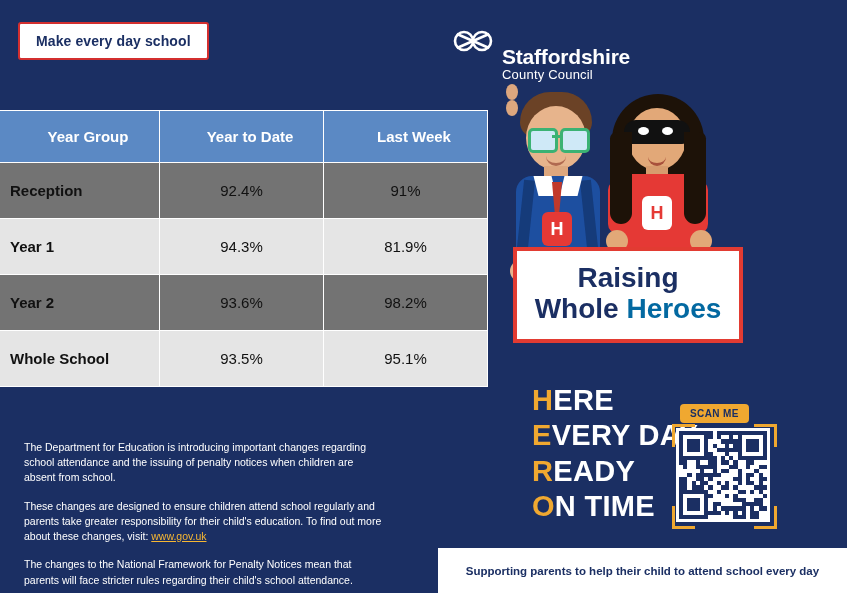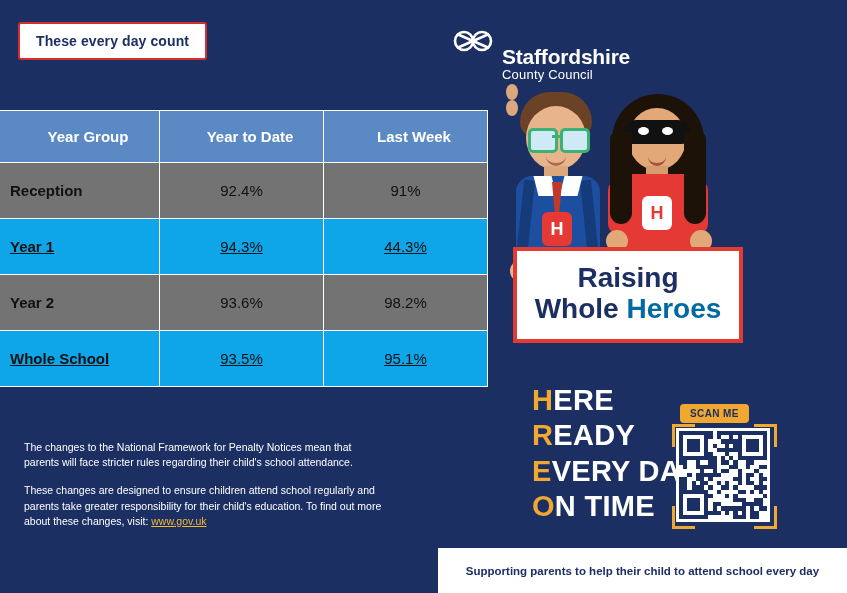--- a/index.html
+++ b/index.html
@@ -97,21 +97,21 @@
     border-left: none;
     padding-left: 10px;
     font-weight: bold;
     text-align: left;
   }
   table.attendance td.num {
     text-align: center;
     margin-left: 16px;
   }
   tr.row-odd td { background: #737373; }
-  tr.row-even td { background: #0ea5e9; text-decoration: underline; }
+  tr.row-even td { background: #e5e5e5; }
   .col-year { width: 140px; }
   .col-ytd  { width: 144px; }
   .col-week { width: 144px; }
 
   
   .body-text {
     position: absolute;
     left: 24px;
     top: 440px;
     width: 360px;
@@ -324,21 +324,21 @@
   .footer-text {
     color: #1b2f63;
     font-size: 11.5px;
     font-weight: bold;
   }
 </style>
 </head>
 <body>
 
 <div class="badge">
-  <span>These every day count</span>
+  <span>Make every day school</span>
 </div>
 
 <div class="logo">
   <span class="logo-mark">
     <svg viewBox="0 0 42 32" width="42" height="32" aria-hidden="true">
       <g fill="none" stroke="#ffffff" stroke-width="2.6">
         <circle cx="12" cy="16" r="9"></circle>
         <circle cx="30" cy="16" r="9"></circle>
         <path d="M5 9 L37 23"></path>
         <path d="M5 23 L37 9"></path>
@@ -362,41 +362,42 @@
     </thead>
     <tbody>
       <tr class="row-odd">
         <td>Reception</td>
         <td class="num">92.4%</td>
         <td class="num">91%</td>
       </tr>
       <tr class="row-even">
         <td>Year 1</td>
         <td class="num">94.3%</td>
-        <td class="num">44.3%</td>
+        <td class="num">81.9%</td>
       </tr>
       <tr class="row-odd">
         <td>Year 2</td>
         <td class="num">93.6%</td>
         <td class="num">98.2%</td>
       </tr>
       <tr class="row-even">
         <td>Whole School</td>
         <td class="num">93.5%</td>
         <td class="num">95.1%</td>
       </tr>
     </tbody>
   </table>
 </div>
 
 <div class="body-text">
-  <p>The changes to the National Framework for Penalty Notices mean that parents will face stricter rules regarding their child's school attendance.</p>
+  <p>The Department for Education is introducing important changes regarding school attendance and the issuing of penalty notices when children are absent from school.</p>
   <p>
     <span>These changes are designed to ensure children attend school regularly and parents take greater responsibility for their child's education. To find out more about these changes, visit: </span><a href="#">www.gov.uk</a>
   </p>
+  <p>The changes to the National Framework for Penalty Notices mean that parents will face stricter rules regarding their child's school attendance.</p>
 </div>
 
 <div class="hero">
   <div class="hero-photo">
     <div class="char charA">
       <div class="hair a-hair"></div>
       <div class="head a-head"></div>
       <div class="a-ear-l"></div>
       <div class="a-ear-r"></div>
       <div class="a-glass-l"></div>
@@ -435,22 +436,22 @@
   </div>
 </div>
 
 <div class="title-panel">
   <span class="title-line1">Raising</span>
   <span class="title-line2"><span>Whole </span><span class="accent">Heroes</span></span>
 </div>
 
 <div class="acrostic">
   <div><span class="lead">H</span><span>ERE</span></div>
+  <div><span class="lead">E</span><span>VERY DAY</span></div>
   <div><span class="lead">R</span><span>EADY</span></div>
-  <div><span class="lead">E</span><span>VERY DAY</span></div>
   <div><span class="lead">O</span><span>N TIME</span></div>
 </div>
 
 <div class="scan-pill">SCAN ME</div>
 <div class="qr-corner qc-tl"></div>
 <div class="qr-corner qc-tr"></div>
 <div class="qr-corner qc-bl"></div>
 <div class="qr-corner qc-br"></div>
 <div class="qr">
   <div class="qr-grid" id="qr-grid">

